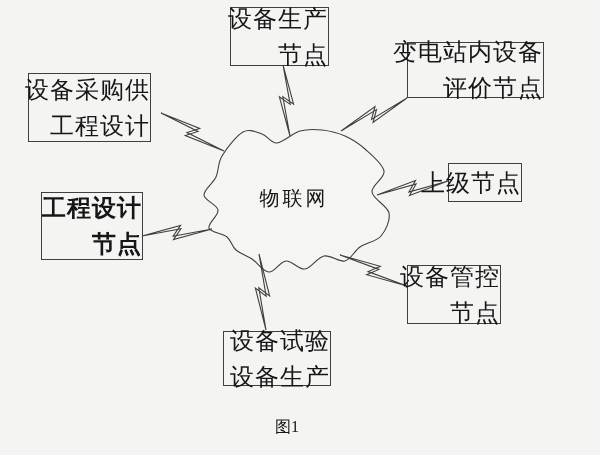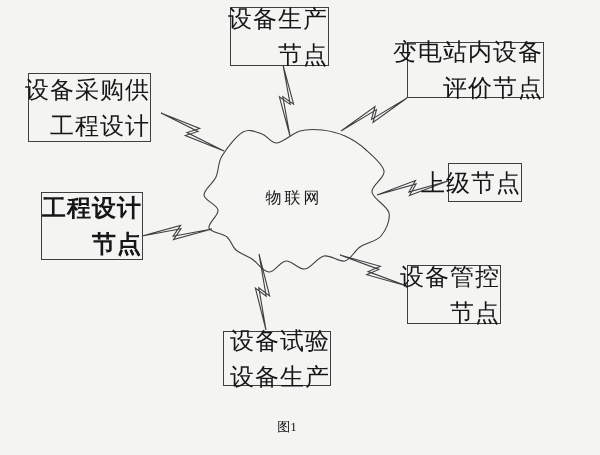--- a/index.html
+++ b/index.html
@@ -28,26 +28,26 @@
   #n-production {left:230px;top:7px;  width:99px; height:59px;}
   #n-procurement{left:28px; top:73px; width:123px;height:69px;}
   #n-substation {left:407px;top:42px; width:137px;height:56px;}
   #n-superior   {left:448px;top:163px;width:74px; height:39px;}
   #n-design     {left:41px; top:192px;width:102px;height:68px;font-weight:bold;}
   #n-test       {left:223px;top:331px;width:108px; height:55px;}
   #n-control    {left:407px;top:265px;width:94px; height:59px;}
   .cloud-label{
     position:absolute;left:294px;top:198px;
     transform:translate(-50%,-50%);
-    font-size:16px;letter-spacing:3px;white-space:nowrap;
+    font-size:20px;letter-spacing:3px;white-space:nowrap;
   }
   .caption{
     position:absolute;left:287px;top:427px;
     transform:translate(-50%,-50%);
-    font-size:13px;white-space:nowrap;
+    font-size:16px;white-space:nowrap;
   }
 </style>
 </head>
 <body>
 
 <div class="stage">
 
   <svg class="layer" width="600" height="455" viewBox="0 0 600 455">
     <path id="cloud" fill="#f5f5f4" stroke="#3f3f3f" stroke-width="1.1" d="M 222,156 C 226.5,148.5 236.3,135.7 243,132 C 249.7,128.3 256.3,132.2 262,134 C 267.7,135.8 270.7,143.5 277,143 C 283.3,142.5 292.5,133.2 300,131 C 307.5,128.8 314.5,129.2 322,130 C 329.5,130.8 337.8,132.8 345,136 C 352.2,139.2 358.5,143.2 365,149 C 371.5,154.8 382.8,163.8 384,171 C 385.2,178.2 371.2,185.0 372,192 C 372.8,199.0 387.5,205.7 389,213 C 390.5,220.3 385.8,230.3 381,236 C 376.2,241.7 366.0,242.8 360,247 C 354.0,251.2 351.0,259.5 345,261 C 339.0,262.5 330.7,254.7 324,256 C 317.3,257.3 311.3,268.2 305,269 C 298.7,269.8 292.0,260.5 286,261 C 280.0,261.5 274.7,272.3 269,272 C 263.3,271.7 257.5,262.7 252,259 C 246.5,255.3 240.2,253.7 236,250 C 231.8,246.3 231.5,240.7 227,237 C 222.5,233.3 210.5,232.5 209,228 C 207.5,223.5 218.8,215.5 218,210 C 217.2,204.5 204.3,200.5 204,195 C 203.7,189.5 213.0,183.5 216,177 C 219.0,170.5 217.5,163.5 222,156 Z"></path>
     <g fill="none" stroke="#3f3f3f" stroke-width="1.1" stroke-linejoin="miter">

